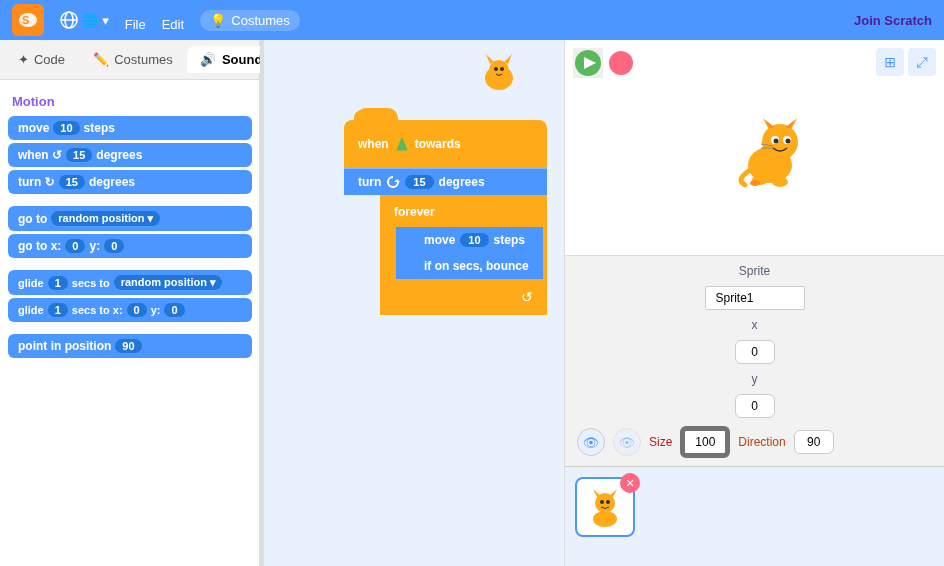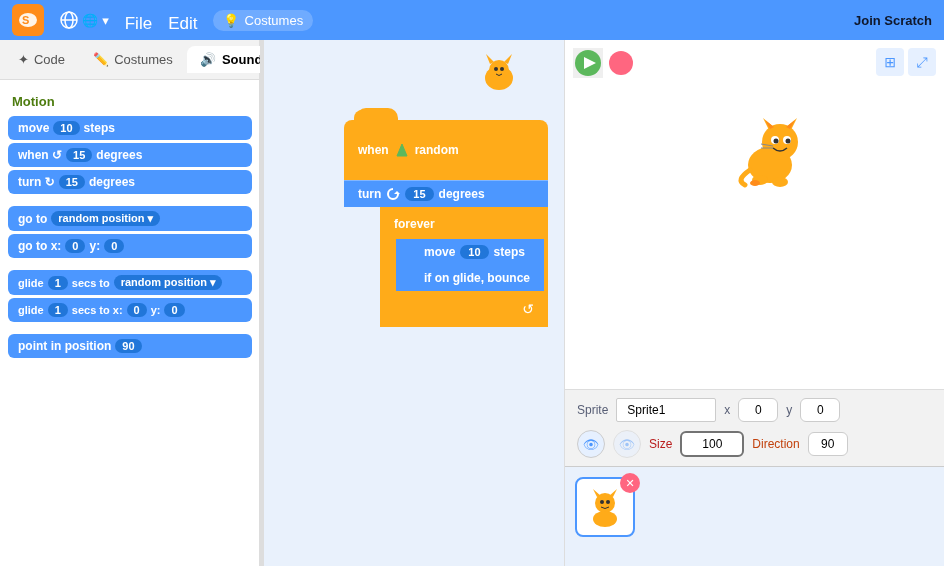--- a/index.html
+++ b/index.html
@@ -19,32 +19,32 @@
       background: #ff8c1a;
       border-radius: 6px;
       display: flex; align-items: center; justify-content: center;
       color: white; font-weight: bold; font-size: 14px;
     }
     .nav-globe {
       display: flex; align-items: center; gap: 4px;
       color: white; font-size: 13px; cursor: pointer;
     }
     .nav-item {
-      color: white; font-size: 17px; font-weight: 500; cursor: pointer; margin-top: 8px;
+      color: white; font-size: 13px; font-weight: 500; cursor: pointer; margin-top: 8px;
     }
     .nav-tutorials {
       display: flex; align-items: center; gap: 5px;
       background: rgba(255,255,255,0.2);
       border-radius: 12px;
       padding: 3px 10px;
       color: white; font-size: 13px; cursor: pointer;
     }
     .nav-right {
       margin-left: auto;
-      color: #0f172a; font-size: 13px; font-weight: 600; cursor: pointer;
+      color: #4c1d95; font-size: 13px; font-weight: 600; cursor: pointer;
     }
 
     
     .main-layout {
       display: flex;
       height: 526px;
     }
 
     
     .left-panel {
@@ -82,21 +82,21 @@
 
     
     .blocks-sidebar {
       width: 260px;
       overflow-y: auto;
       padding: 8px 0;
     }
     .category-title {
       font-size: 13px;
       font-weight: 700;
-      color: #4d7c0f;
+      color: #8b5cf6;
       padding: 6px 12px 4px 12px;
     }
     .block {
       display: flex;
       align-items: center;
       margin: 3px 8px;
       border-radius: 6px;
       padding: 5px 10px;
       font-size: 12px;
       font-weight: 600;
@@ -139,21 +139,21 @@
 
     
     .code-blocks {
       position: absolute;
       top: 80px;
       left: 80px;
     }
     .cb-hat {
       background: #ffab19;
       border-radius: 8px 8px 0 0;
-      padding: 23px 14px;
+      padding: 17px 14px;
       font-size: 12px; font-weight: 700; color: white;
       display: flex; align-items: center; gap: 5px;
       position: relative;
     }
     .cb-hat::before {
       content: '';
       position: absolute;
       top: -10px; left: 10px;
       width: 40px; height: 14px;
       background: #ffab19;
@@ -238,20 +238,21 @@
       font-size: 14px; color: #4c97ff;
     }
     .sprite-info {
       background: #f2f2f2;
       border-top: 1px solid #ddd;
       padding: 8px 12px;
     }
     .sprite-row1 {
       display: flex; align-items: center; gap: 8px;
       margin-bottom: 8px;
+      flex-direction: column;
     }
     .sprite-label { font-size: 12px; color: #575e75; }
     .sprite-name-box {
       background: #fff;
       border: 1px solid #ccc;
       border-radius: 2px;
       padding: 4px 10px;
       font-size: 12px;
       width: 100px;
     }
@@ -273,25 +274,25 @@
       background: #e6f0ff;
       border: 1px solid #ccc;
       border-radius: 50%;
       cursor: pointer;
       display: flex; align-items: center; justify-content: center;
       font-size: 13px; color: #4c97ff;
     }
     .size-label { font-size: 12px; color: #b91c1c; }
     .size-box {
       background: #fff;
-      border: 2px solid #737373;
+      border: 5px solid #737373;
       border-radius: 6px;
       padding: 4px 8px;
       font-size: 12px;
-      width: 64px; text-align: center;
+      width: 50px; text-align: center;
     }
     .dir-label { font-size: 12px; color: #c2410c; }
     .dir-box {
       background: #fff;
       border: 1px solid #ccc;
       border-radius: 6px;
       padding: 4px 8px;
       font-size: 12px;
       width: 40px; text-align: center;
     }
@@ -461,21 +462,21 @@
 
     <div class="code-blocks">
       
       <div style="position:relative; display:inline-block;">
         <div style="position:absolute; top:-12px; left:12px; width:42px; height:16px; background:#ffab19; border-radius:10px 10px 0 0;"></div>
         <div class="cb-hat">
           <span>when</span>
           <svg width="16" height="14" viewBox="0 0 16 14">
             <polygon points="3,13 8,1 13,13" fill="#5cb85c" stroke="#5cb85c"></polygon>
           </svg>
-          <span>random</span>
+          <span>towards</span>
         </div>
         
         <div class="cb-block">
           <span>turn</span>
           <svg width="14" height="14" viewBox="0 0 14 14" fill="white">
             <path d="M7 2 A5 5 0 1 0 12 7" stroke="white" stroke-width="2" fill="none"></path>
             <polygon points="11,4 14,7 8,7" fill="white"></polygon>
           </svg>
           <span class="cb-val">15</span>
           <span>degrees</span>
@@ -486,21 +487,21 @@
             <span>forever</span>
           </div>
 
           <div style="background:#e6f0ff; margin: 2px 4px 2px 16px; border-radius:4px;">
             <div class="cb-inner">
               <span>move</span>
               <span class="cb-val">10</span>
               <span>steps</span>
             </div>
             <div class="cb-inner">
-              <span>if on glide, bounce</span>
+              <span>if on secs, bounce</span>
             </div>
           </div>
           <div class="cb-bottom">
             <span class="cb-arrow">↺</span>
           </div>
         </div>
       </div>
     </div>
   </div>
 

